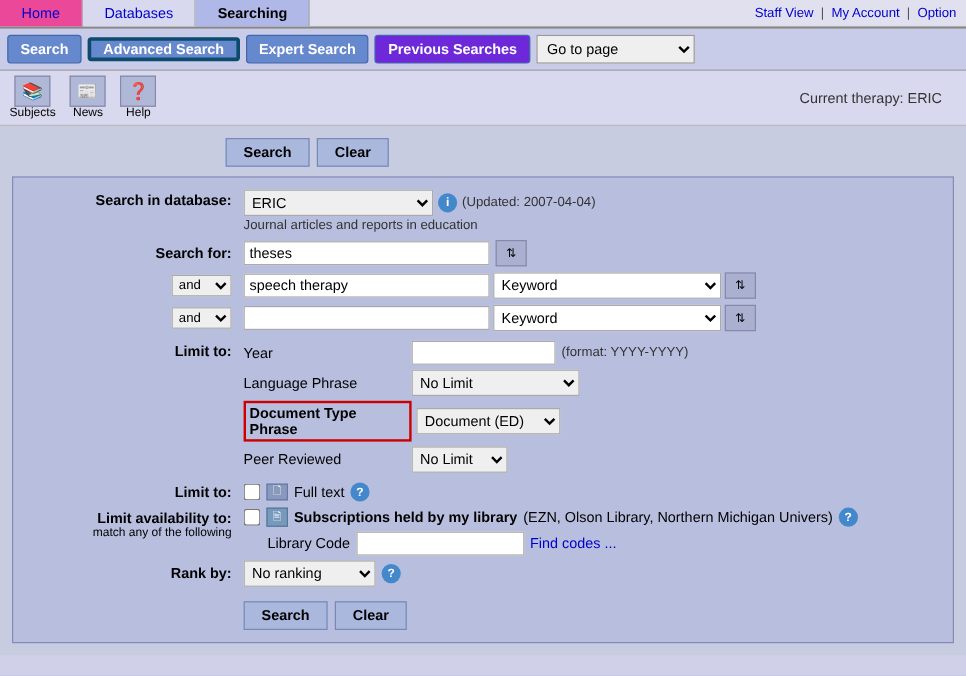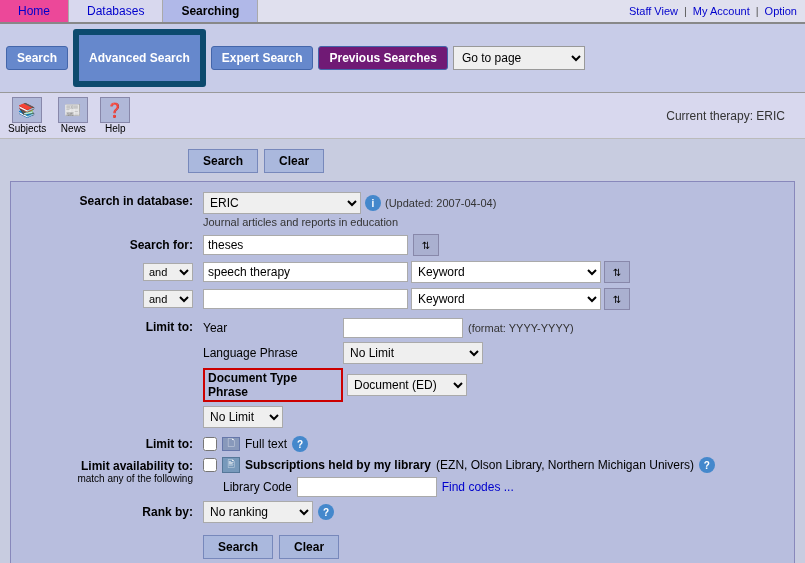--- a/index.html
+++ b/index.html
@@ -17,23 +17,23 @@
     <a style="color:#00c; text-decoration:none;">Staff View</a>
     <span style="color:#555;">|</span>
     <a style="color:#00c; text-decoration:none;">My Account</a>
     <span style="color:#555;">|</span>
     <a style="color:#00c; text-decoration:none;">Option</a>
   </div>
 </div>
 
 <div style="background:#c8cce8; display:flex; align-items:center; padding:5px 6px; gap:5px; border-bottom:1px solid #999;">
   <button style="padding:4px 10px; font-size:12px; background:#6688cc; color:white; border:1px solid #4466aa; border-radius:3px; cursor:pointer; font-weight:bold;">Search</button>
-  <button style="padding:16px 10px; font-size:12px; background:#6688cc; color:white; border:6px solid #0c4a6e; border-radius:3px; cursor:pointer; font-weight:bold;">Advanced Search</button>
+  <button style="padding:0 10px; font-size:12px; background:#6688cc; color:white; border:3px solid #0c4a6e; border-radius:3px; cursor:pointer; font-weight:bold;">Advanced Search</button>
   <button style="padding:4px 10px; font-size:12px; background:#6688cc; color:white; border:1px solid #4466aa; border-radius:3px; cursor:pointer; font-weight:bold;">Expert Search</button>
-  <button style="padding:4px 10px; font-size:12px; background:#701a75; color:white; border:1px solid #4466aa; border-radius:3px; cursor:pointer; font-weight:bold;">Previous Searches</button>
+  <button style="padding:4px 10px; font-size:12px; background:#6d28d9; color:white; border:1px solid #4466aa; border-radius:3px; cursor:pointer; font-weight:bold;">Previous Searches</button>
   <select style="padding:3px 4px; font-size:12px; border:1px solid #999; width:132px;">
     <option>Go to page</option>
   </select>
 </div>
 
 <div style="background:#d8d8ee; display:flex; align-items:center; padding:4px 8px; gap:12px; border-bottom:1px solid #bbb;">
   <div style="display:flex; flex-direction:column; align-items:center; cursor:pointer;">
     <div style="width:30px; height:26px; background:#b0b8d8; border:1px solid #8888aa; display:flex; align-items:center; justify-content:center; font-size:14px;">📚</div>
     <span style="font-size:10px;">Subjects</span>
   </div>
@@ -139,20 +139,21 @@
         <div style="display:flex; align-items:center; margin-bottom:4px;">
           <span style="width:140px; font-size:12px; font-weight:bold; border:2px solid #cc0000; padding:1px 3px; background:#b8bede;">Document Type Phrase</span>
           <select style="width:120px; font-size:12px; border:1px solid #aaa; padding:2px; margin-left:4px;">
             <option>Document (ED)</option>
             <option>Journal Article</option>
             <option>Report</option>
           </select>
         </div>
 
         <div style="display:flex; align-items:center; margin-bottom:4px;">
+          <span style="width:140px; font-size:12px;">Peer Reviewed</span>
           <select style="width:80px; font-size:12px; border:1px solid #aaa; padding:2px;">
             <option>No Limit</option>
             <option>Yes</option>
             <option>No</option>
           </select>
         </div>
       </div>
     </div>
 
     <div style="display:flex; align-items:center; margin-bottom:5px;">

